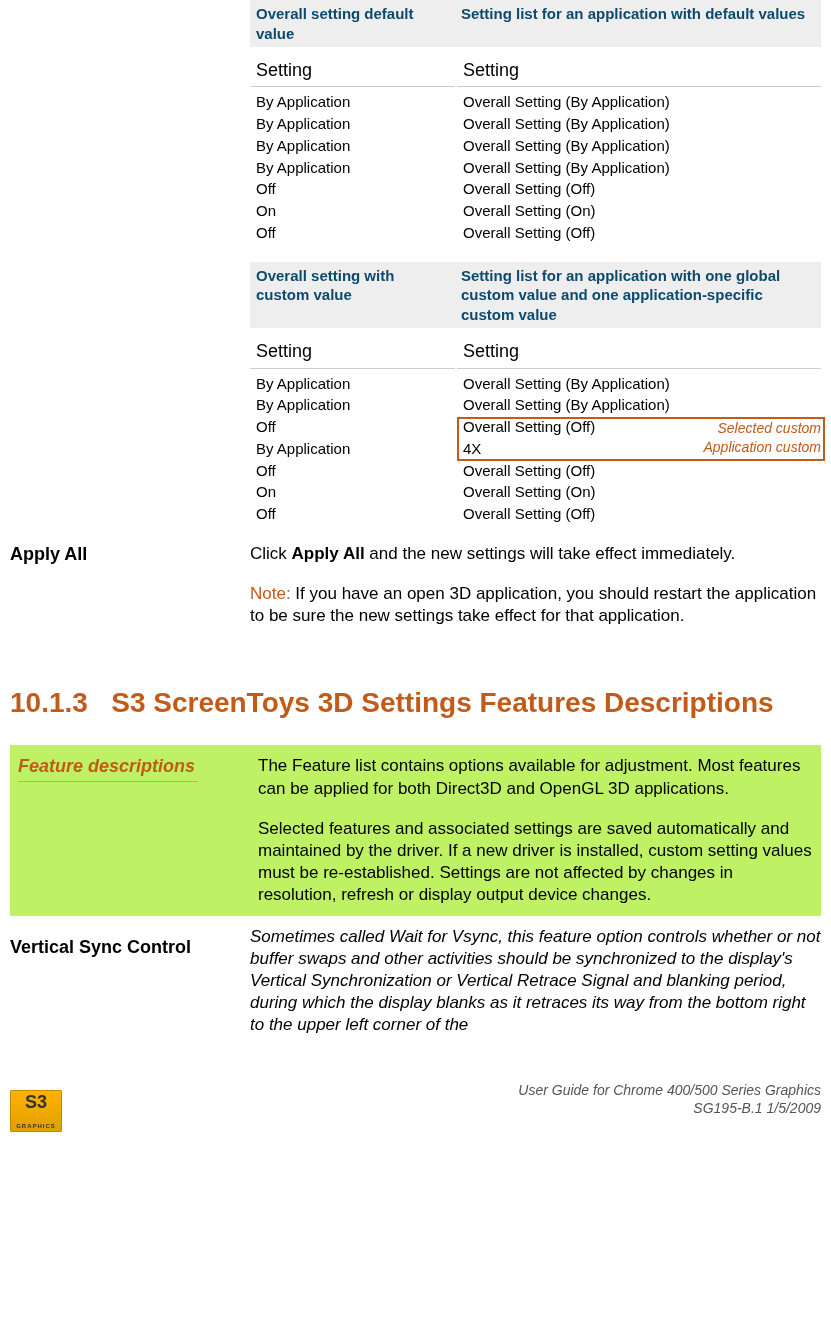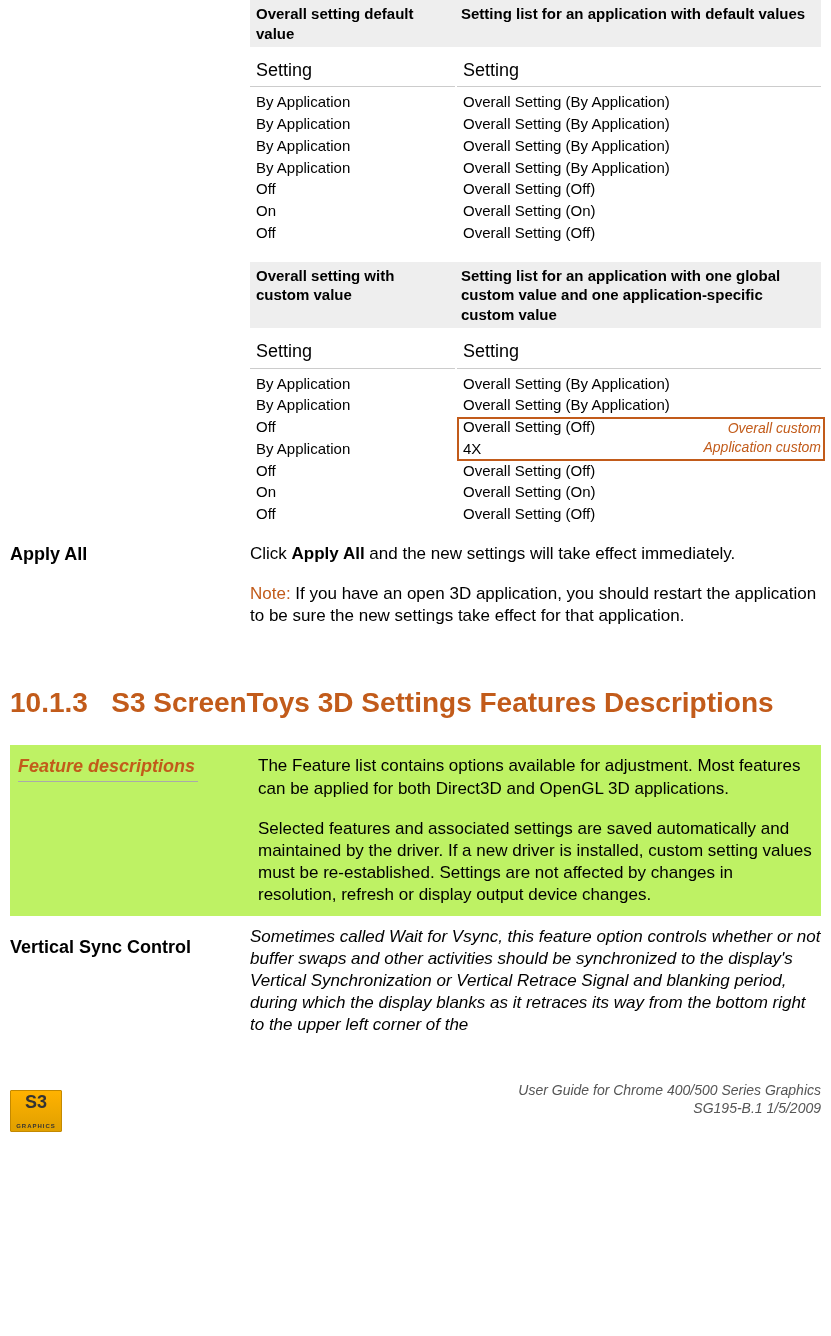--- a/index.html
+++ b/index.html
@@ -9,21 +9,21 @@
     color: #000;
     background: #fff;
     width: 831px;
     padding: 0 10px 0 10px;
     line-height: 1.3;
   }
   .tbl { width: 100%; border-collapse: collapse; }
   .tbl td { vertical-align: top; }
   .col-label { width: 240px; padding-right: 12px; }
   .col-body { }
-  .orange-bold { color: #000000; font-weight: bold; font-size: 15px; }
+  .orange-bold { color: #0c4a6e; font-weight: bold; font-size: 15px; }
   .hdr-row td { background: #eee; padding: 4px 6px; }
   .hdr-row .left-h { width: 205px; }
   .hdr-row .right-h { }
   .setting-block { margin: 8px 0 14px 0; }
   .setting-header { border-bottom: 1px solid #ccc; padding: 4px 6px; font-weight: normal; font-size: 18px; }
   .setting-list { padding: 4px 6px; font-size: 15px; line-height: 1.45; }
   .two-col { display: flex; gap: 2px; }
   .two-col .c1 { width: 205px; }
   .two-col .c2 { flex: 1; position: relative; }
   .callout { position: absolute; top: 48px; left: 0; right: -4px; border: 2px solid #c25b1a; height: 44px; }
@@ -117,21 +117,21 @@
           <div class="setting-list" style="position:relative;">
             <div>Overall Setting (By Application)</div>
             <div>Overall Setting (By Application)</div>
             <div>Overall Setting (Off)</div>
             <div>4X</div>
             <div>Overall Setting (Off)</div>
             <div>Overall Setting (On)</div>
             <div>Overall Setting (Off)</div>
             <div class="callout">
               <div class="callout-text">
-                <div>Overall custom</div>
+                <div>Selected custom</div>
                 <div>Application custom</div>
               </div>
             </div>
           </div>
         </div>
       </div>
     </td>
   </tr>
 
   <tr>

